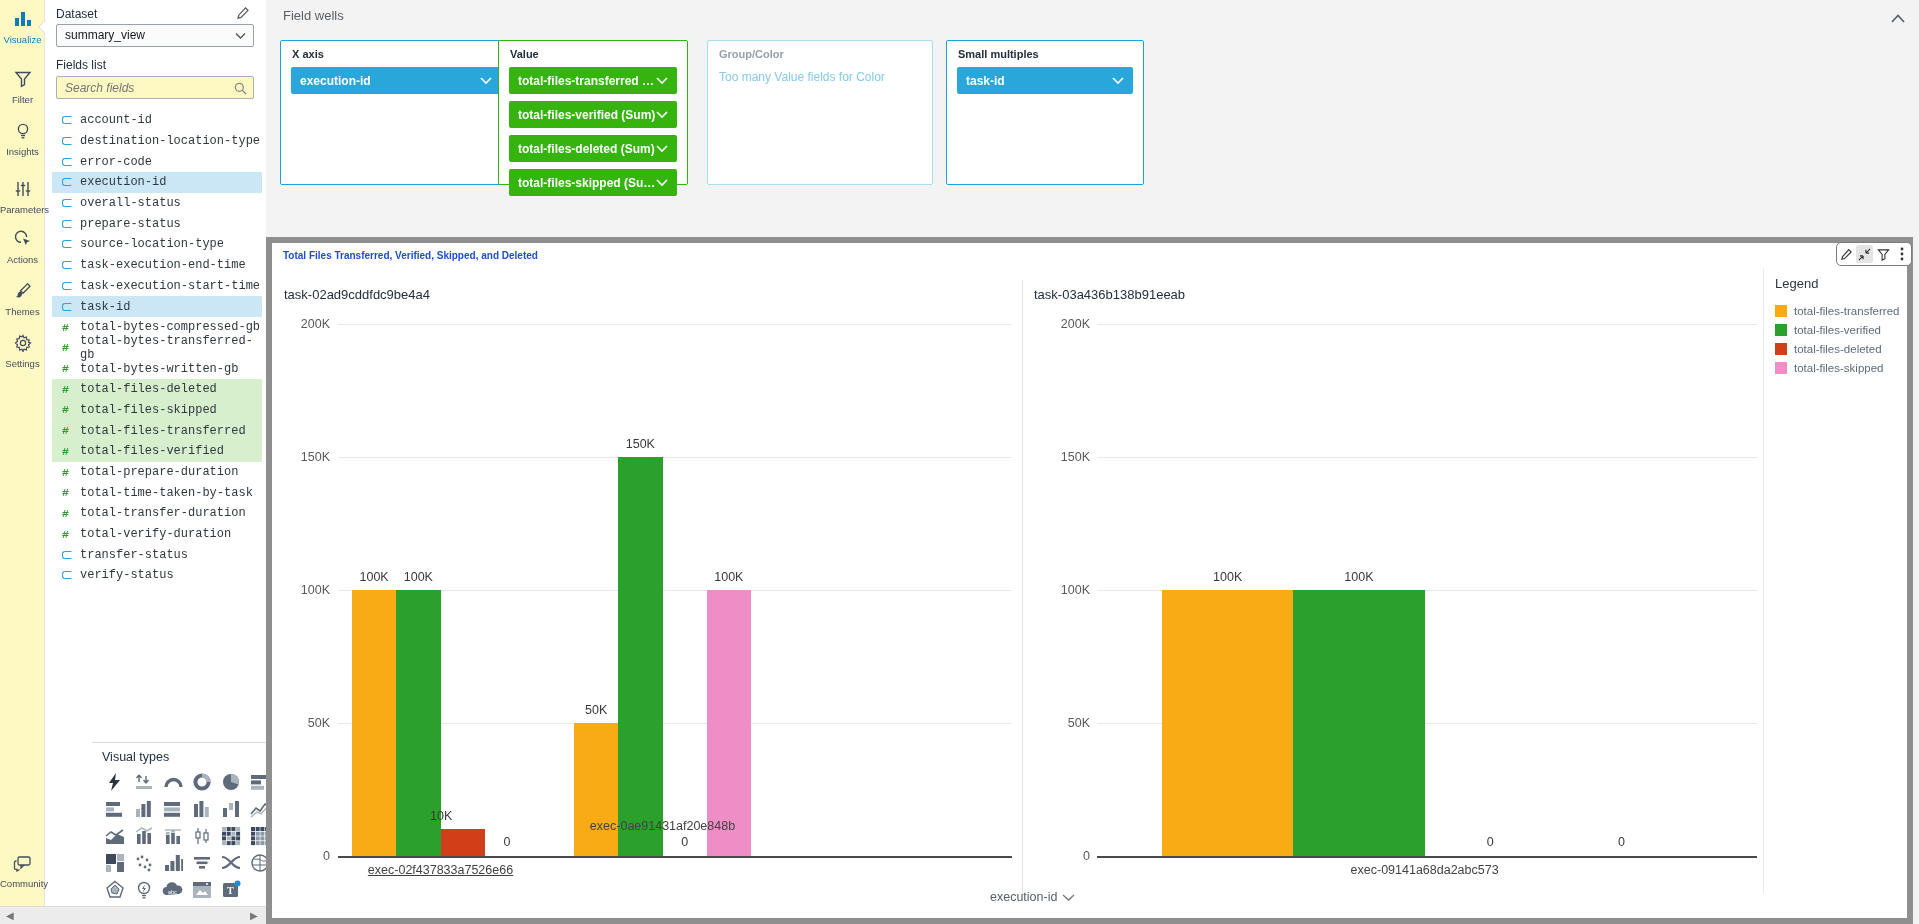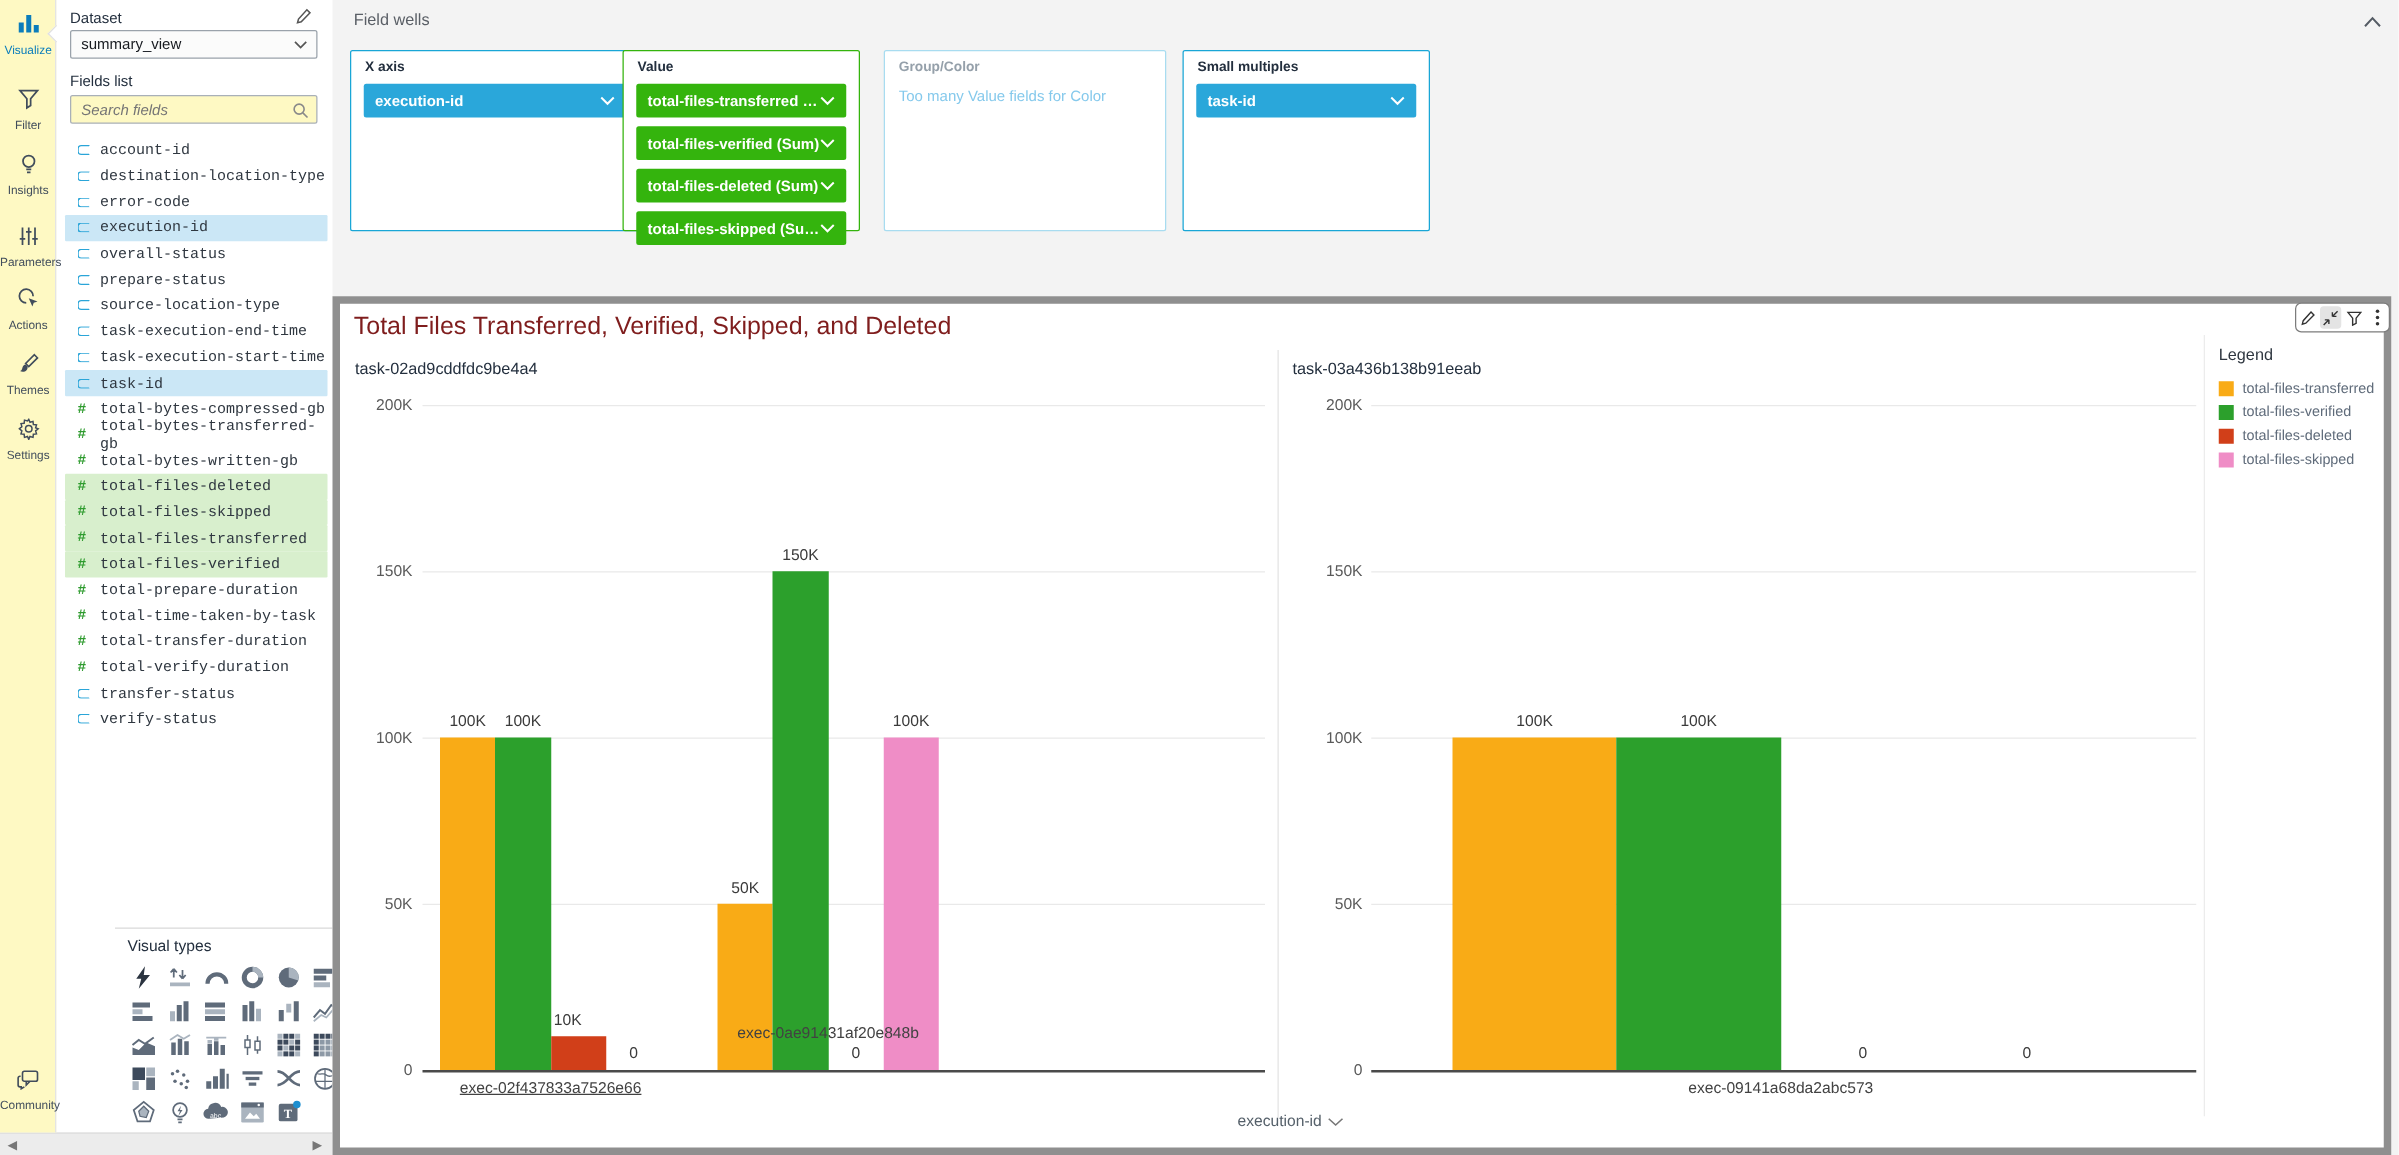--- a/index.html
+++ b/index.html
@@ -59,21 +59,21 @@
 
   
   #tab-row { left:453px; top:196px; width:1279px; height:41px; background:#fff; }
   #sheet-tab { position:absolute; left:8px; top:9px; height:27px; background:#f1f1f1; border:1px solid #c6c6c6;
     border-radius:2px; display:flex; align-items:center; padding:0 8px; font-size:12.5px; font-weight:bold;
     color:#16191f; cursor:pointer; }
   #add-sheet { position:absolute; left:100px; top:8px; font-size:22px; font-weight:200; color:#687078; cursor:pointer; }
 
   
   #visual { left:266px; top:237px; width:1647px; height:687px; background:#fff; border:6px solid #8f8f8f; }
-  #visual-title { left:283px; top:250px; font-size:20px; color:#7f1d1d; }
+  #visual-title { left:283px; top:250px; font-size:10px; color:#1d4ed8;font-weight:bold; }
   #visual-toolbar { left:1836px; top:242px; width:76px; height:24px; background:#fff; border:1px solid #7c7c7c;
     border-radius:5px; display:flex; align-items:center; justify-content:space-around; }
   .tb-icon { width:17px; height:18px; display:flex; align-items:center; justify-content:center; cursor:pointer; border-radius:3px;}
   .tb-icon.active { background:#e4e4e4; }
 
   .panel-title { position:absolute; font-size:13px; color:#232f3e; }
   .ytick { position:absolute; font-size:12.5px; color:#5a5a5a; text-align:right; width:40px; }
   .gridline { position:absolute; height:1px; background:#e9e9e9; }
   .baseline { position:absolute; height:2px; background:#4a4a4a; }
   .bar { position:absolute; }
@@ -679,21 +679,21 @@
       <div class="gridline" style="left:338px;top:590px;width:674px;"></div>
       <div class="ytick" style="left:290px;top:716px;">50K</div>
       <div class="gridline" style="left:338px;top:723px;width:674px;"></div>
       <div class="ytick" style="left:290px;top:849px;">0</div>
       <div class="baseline" style="left:338px;top:856px;width:674px;"></div>
       <div class="bar" style="left:352px;top:590px;width:44.25px;height:266px;background:#f9ab16;"></div>
       <div class="bar-label" style="left:332px;top:570px;width:84.25px;">100K</div>
       <div class="bar" style="left:396.25px;top:590px;width:44.25px;height:266px;background:#2ca02c;"></div>
       <div class="bar-label" style="left:376.25px;top:570px;width:84.25px;">100K</div>
       <div class="bar" style="left:440.5px;top:829.4px;width:44.25px;height:26.6px;background:#d13f19;"></div>
-      <div class="bar-label" style="left:412px;top:809.4px;width:84.25px;">10K</div>
+      <div class="bar-label" style="left:399px;top:809.4px;width:84.25px;">10K</div>
       <div class="bar-label" style="left:464.75px;top:835px;width:84.25px;">0</div>
       <div class="cat-label" style="left:320.5px;top:863px;width:240px;text-decoration:underline;">exec-02f437833a7526e66</div>
       <div class="bar" style="left:574px;top:723px;width:44.25px;height:133px;background:#f9ab16;"></div>
       <div class="bar-label" style="left:554px;top:703px;width:84.25px;">50K</div>
       <div class="bar" style="left:618.25px;top:457px;width:44.25px;height:399px;background:#2ca02c;"></div>
       <div class="bar-label" style="left:598.25px;top:437px;width:84.25px;">150K</div>
       <div class="bar-label" style="left:642.5px;top:835px;width:84.25px;">0</div>
       <div class="bar" style="left:706.75px;top:590px;width:44.25px;height:266px;background:#ef8dc6;"></div>
       <div class="bar-label" style="left:686.75px;top:570px;width:84.25px;">100K</div>
       <div class="cat-label" style="left:542.5px;top:819px;width:240px;">exec-0ae91431af20e848b</div>

